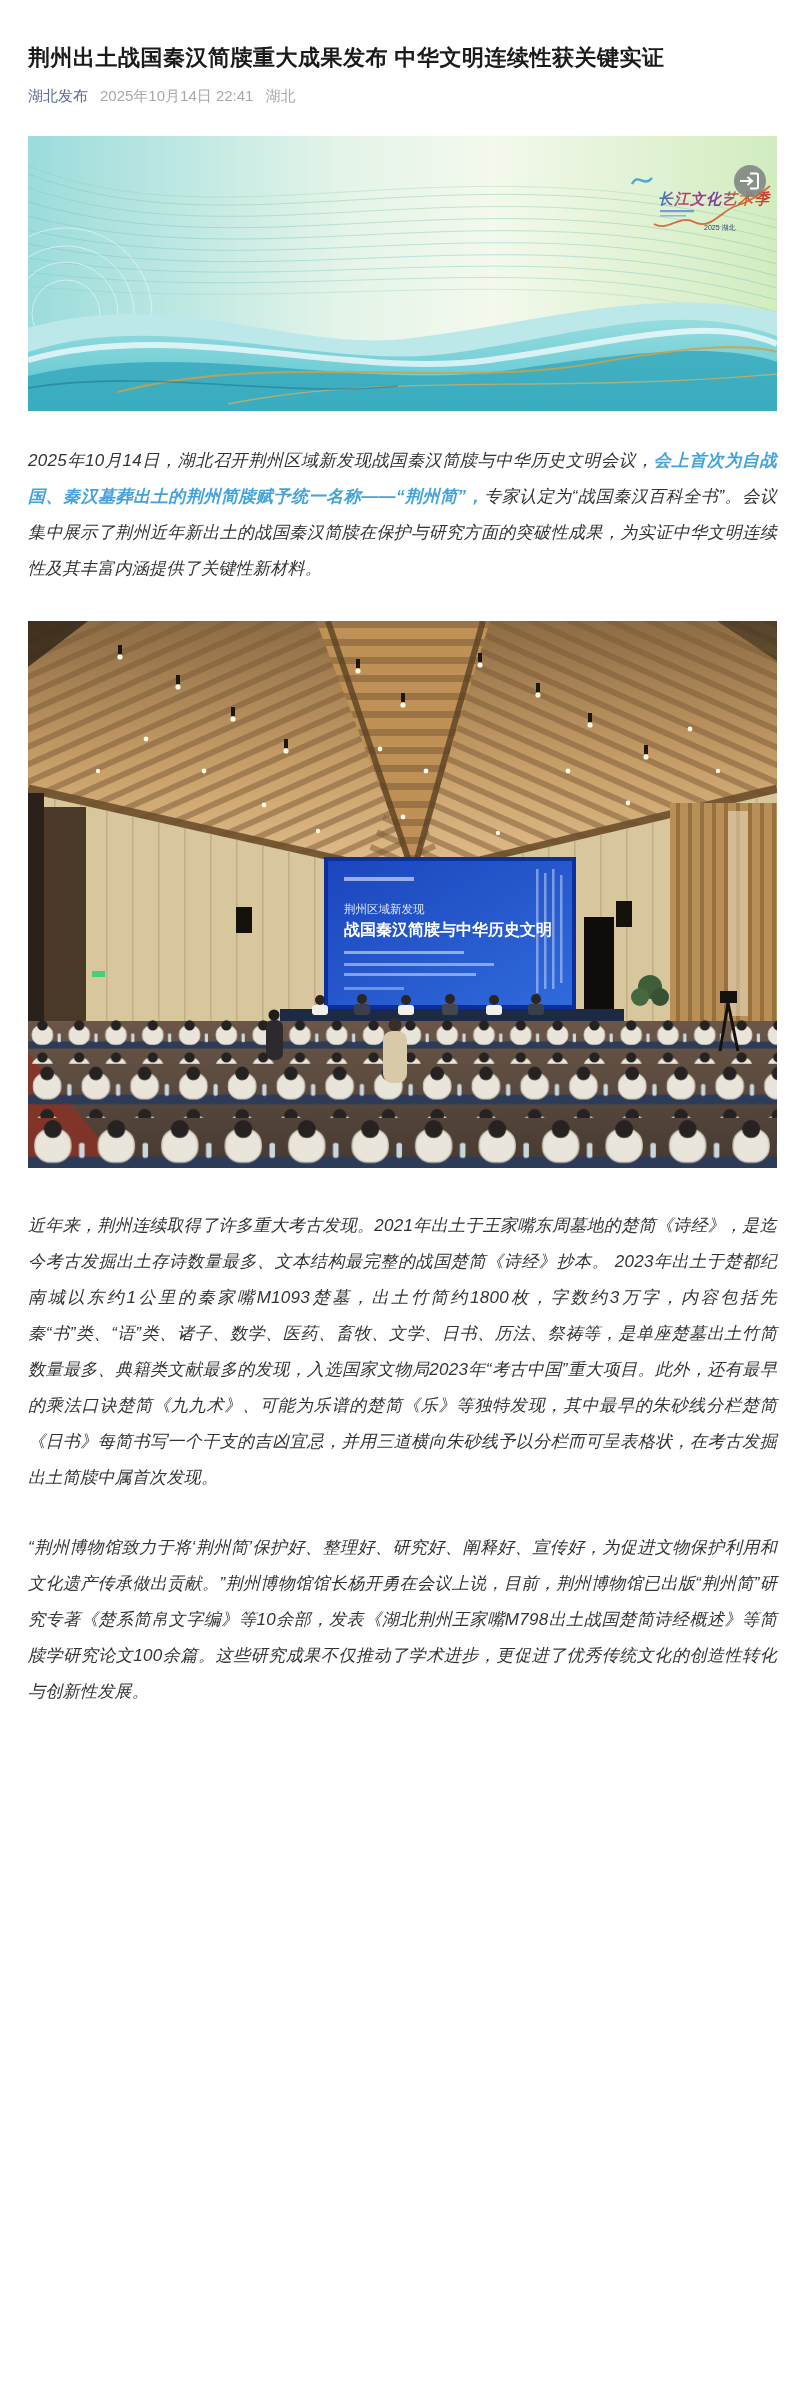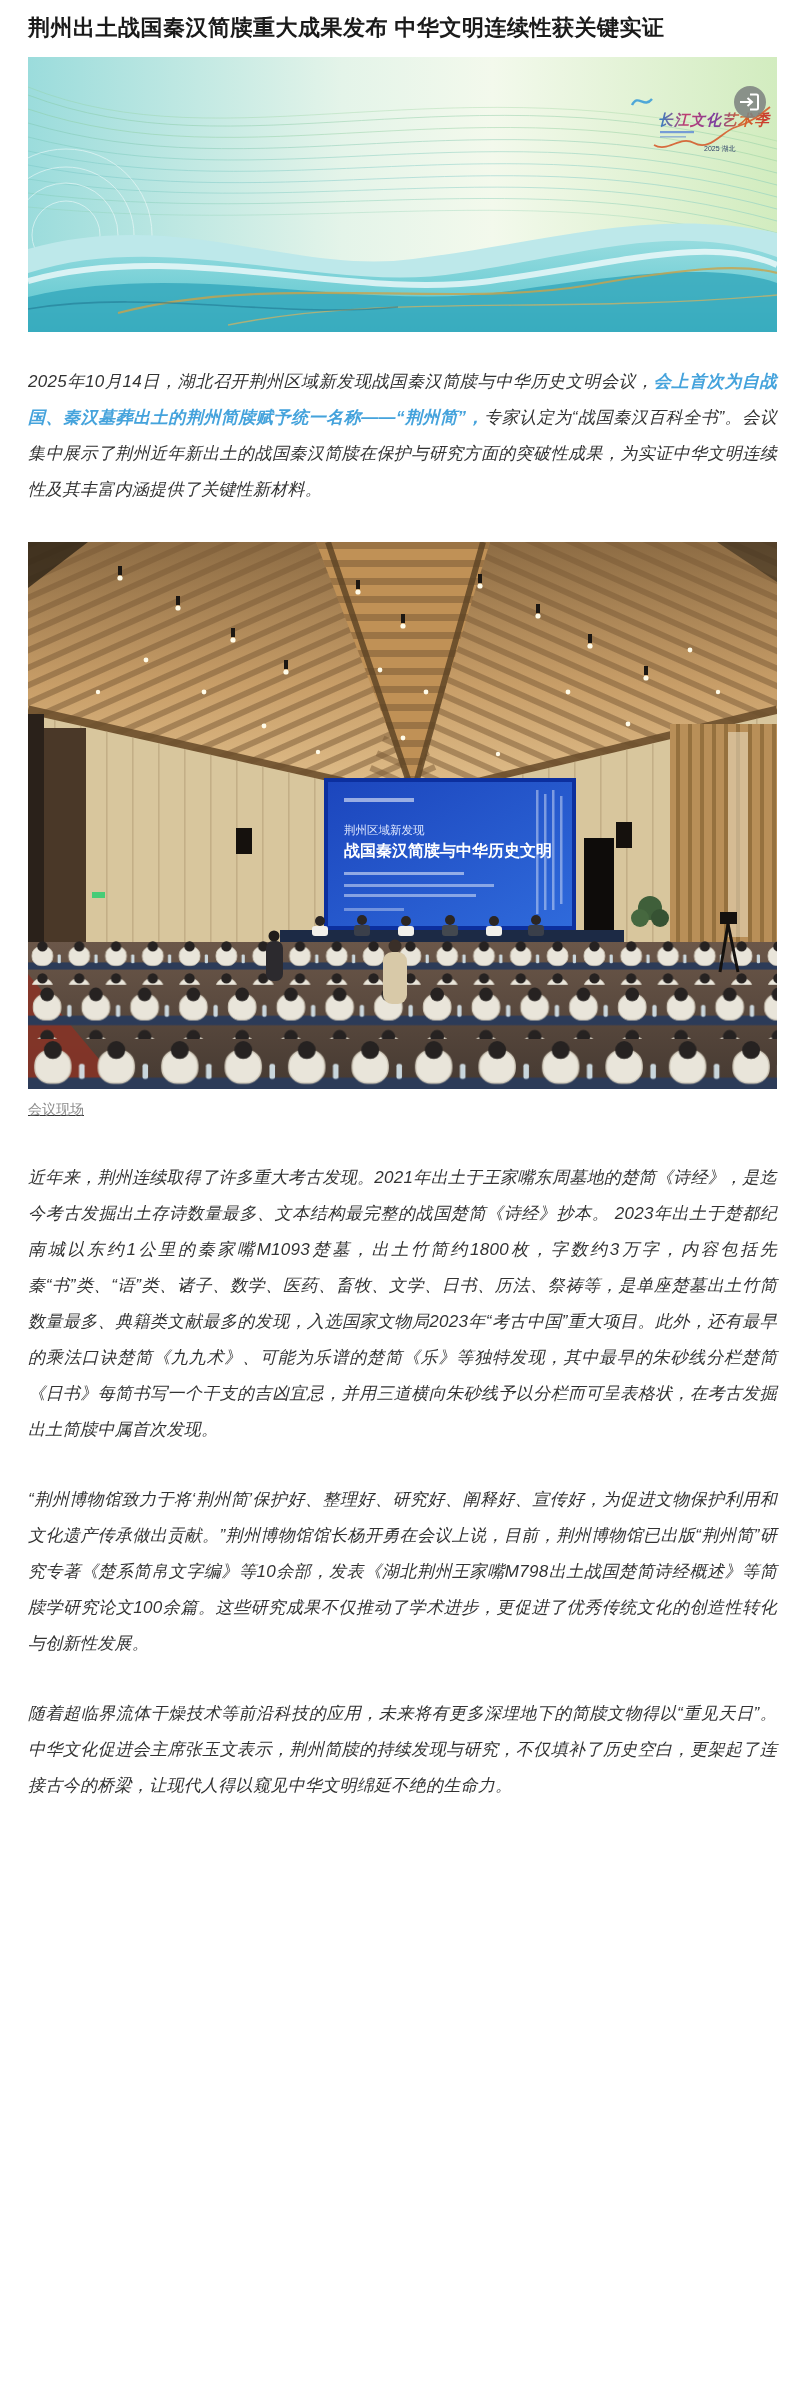--- a/index.html
+++ b/index.html
@@ -1,21 +1,21 @@
 <!DOCTYPE html>
 <html><head>
 <meta charset="utf-8">
 <style>
   html, body { margin: 0; padding: 0; background: #ffffff; }
   body {
     width: 805px;
     font-family: "Liberation Sans", "DejaVu Sans", sans-serif;
     color: #333;
   }
-  .container { padding: 12px 28px 10px; }
+  .container { padding: 42px 28px 10px; }
 
   .article-title {
     font-size: 22px;
     font-weight: 700;
     color: #1a1a1a;
     line-height: 1.45;
     margin: 0 0 13px 0;
     letter-spacing: 0.5px;
   }
   .meta-row {
@@ -61,20 +61,25 @@
     letter-spacing: 1px;
   }
 </style>
 </head>
 <body>
 
 <div class="container">
 
   <h1 class="article-title">荆州出土战国秦汉简牍重大成果发布 中华文明连续性获关键实证</h1>
 
+  <div class="meta-row">
+    <span class="meta-source">湖北发布</span>
+    <span class="meta-date">2025年10月14日 22:41</span>
+    <span class="meta-region">湖北</span>
+  </div>
 
   <div class="banner-wrap">
     <svg width="749" height="275" viewBox="0 0 749 275">
       <defs>
         <linearGradient id="bnBg" x1="0" y1="0" x2="1" y2="0">
           <stop offset="0" stop-color="#9bdcdc"></stop>
           <stop offset="0.42" stop-color="#e4f4e9"></stop>
           <stop offset="0.62" stop-color="#f3f9ec"></stop>
           <stop offset="1" stop-color="#d2ecbf"></stop>
         </linearGradient>
@@ -312,20 +317,18 @@
           <circle cx="246" cy="394" r="5.5" fill="#201c1a"></circle>
           <rect x="238" y="399" width="17" height="40" rx="7" fill="#2c2a2e"></rect>
         </g>
         <g stroke="#14110f" stroke-width="3">
           <line x1="700" y1="382" x2="692" y2="430"></line>
           <line x1="700" y1="382" x2="710" y2="430"></line>
           <rect x="692" y="370" width="17" height="12" fill="#14110f" stroke="none"></rect>
         </g>
       </g>
     </svg>
-    <figcaption class="photo-caption">会议现场</figcaption>
   </figure>
 
   <p class="body-para">近年来，荆州连续取得了许多重大考古发现。2021年出土于王家嘴东周墓地的楚简《诗经》，是迄今考古发掘出土存诗数量最多、文本结构最完整的战国楚简《诗经》抄本。 2023年出土于楚都纪南城以东约1公里的秦家嘴M1093楚墓，出土竹简约1800枚，字数约3万字，内容包括先秦“书”类、“语”类、诸子、数学、医药、畜牧、文学、日书、历法、祭祷等，是单座楚墓出土竹简数量最多、典籍类文献最多的发现，入选国家文物局2023年“考古中国”重大项目。此外，还有最早的乘法口诀楚简《九九术》、可能为乐谱的楚简《乐》等独特发现，其中最早的朱砂线分栏楚简《日书》每简书写一个干支的吉凶宜忌，并用三道横向朱砂线予以分栏而可呈表格状，在考古发掘出土简牍中属首次发现。</p>
   <p class="body-para">“荆州博物馆致力于将‘荆州简’保护好、整理好、研究好、阐释好、宣传好，为促进文物保护利用和文化遗产传承做出贡献。”荆州博物馆馆长杨开勇在会议上说，目前，荆州博物馆已出版“荆州简”研究专著《楚系简帛文字编》等10余部，发表《湖北荆州王家嘴M798出土战国楚简诗经概述》等简牍学研究论文100余篇。这些研究成果不仅推动了学术进步，更促进了优秀传统文化的创造性转化与创新性发展。</p>
-  <p class="body-para">随着超临界流体干燥技术等前沿科技的应用，未来将有更多深埋地下的简牍文物得以“重见天日”。中华文化促进会主席张玉文表示，荆州简牍的持续发现与研究，不仅填补了历史空白，更架起了连接古今的桥梁，让现代人得以窥见中华文明绵延不绝的生命力。</p>
 
 </div>
 
 </body></html>

